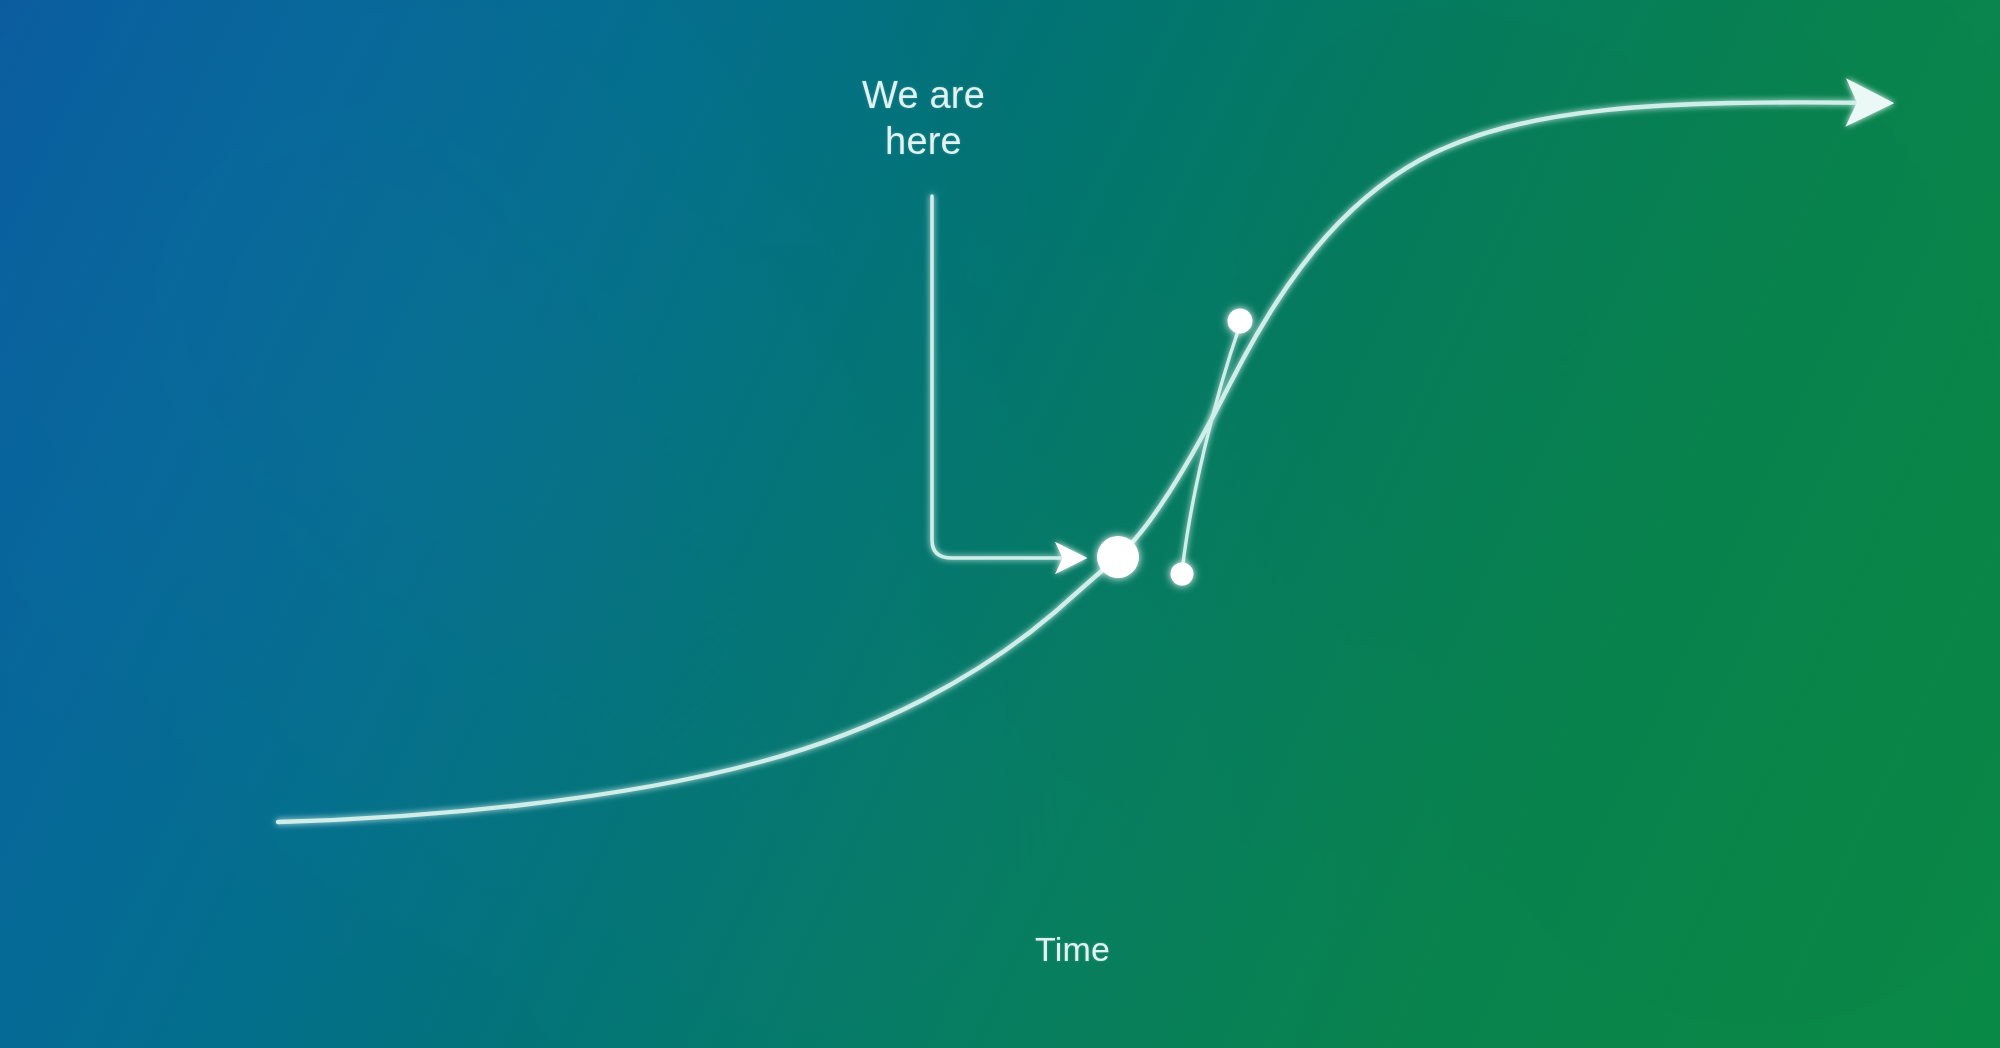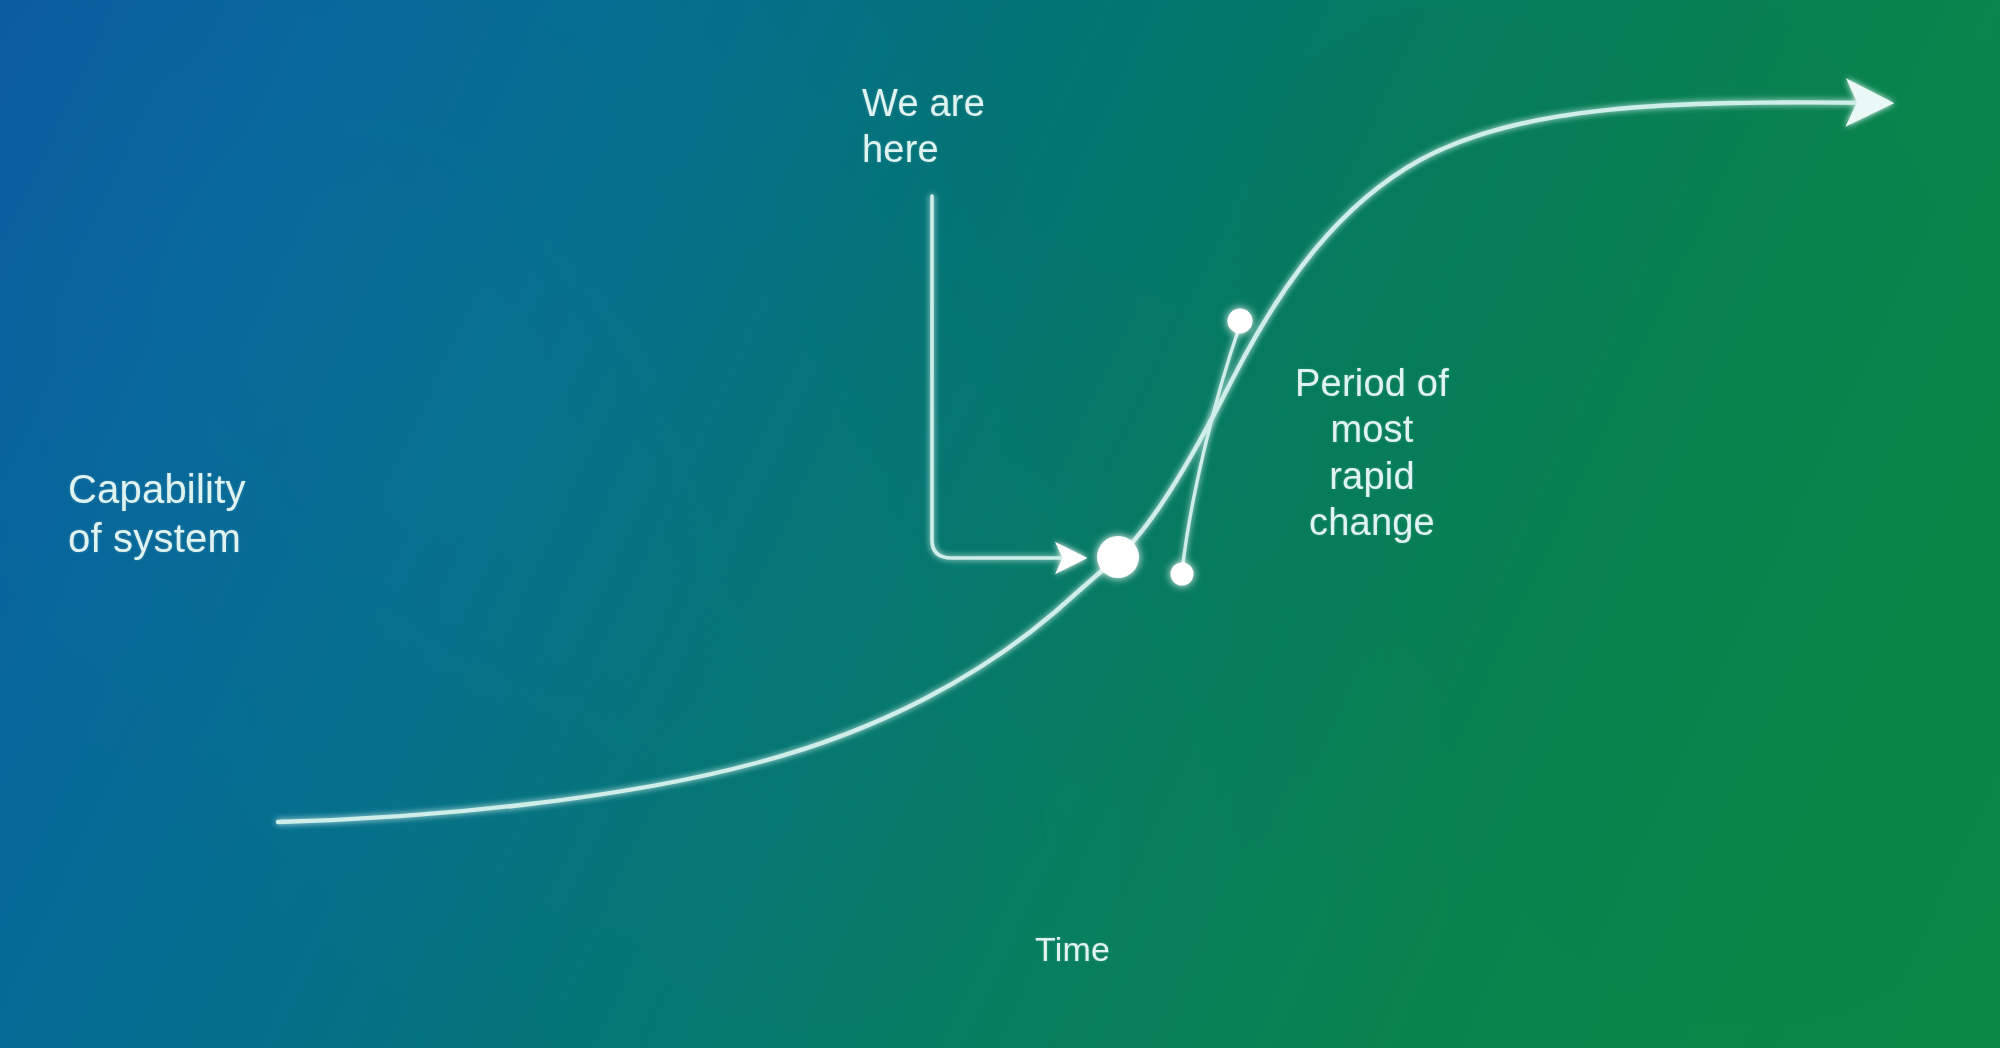--- a/index.html
+++ b/index.html
@@ -58,23 +58,23 @@
     font-size: 40px;
     text-align: left;
   }
   #label-x {
     left: 1035px;
     top: 929px;
     font-size: 34px;
   }
   #label-here {
     left: 862px;
-    top: 80px;
+    top: 72px;
     font-size: 38px;
-    text-align: left;
+    text-align: center;
   }
   #label-period {
     left: 1272px;
     top: 360px;
     font-size: 38px;
     text-align: center;
     width: 200px;
   }
 </style>
 </head>
@@ -135,26 +135,20 @@
 
     <g>
       <path d="M 1182 572 C 1190 500, 1214 400, 1240 325" fill="none" stroke="#cfeeea" stroke-width="3.4" stroke-linecap="round" filter="url(#glow)"></path>
     </g>
 
     <circle cx="1118" cy="557" r="21" fill="#ffffff" filter="url(#dotglow)"></circle>
     <circle cx="1182" cy="574" r="11.5" fill="#ffffff" filter="url(#dotglow)"></circle>
     <circle cx="1240" cy="321" r="12.5" fill="#ffffff" filter="url(#dotglow)"></circle>
   </svg>
 
-  <div class="lbl" id="label-y">Capability
-of system</div>
 
   <div class="lbl" id="label-x">Time</div>
 
   <div class="lbl" id="label-here">We are
 here</div>
 
-  <div class="lbl" id="label-period">Period of
-most
-rapid
-change</div>
 
 </div>
 
 </body></html>

